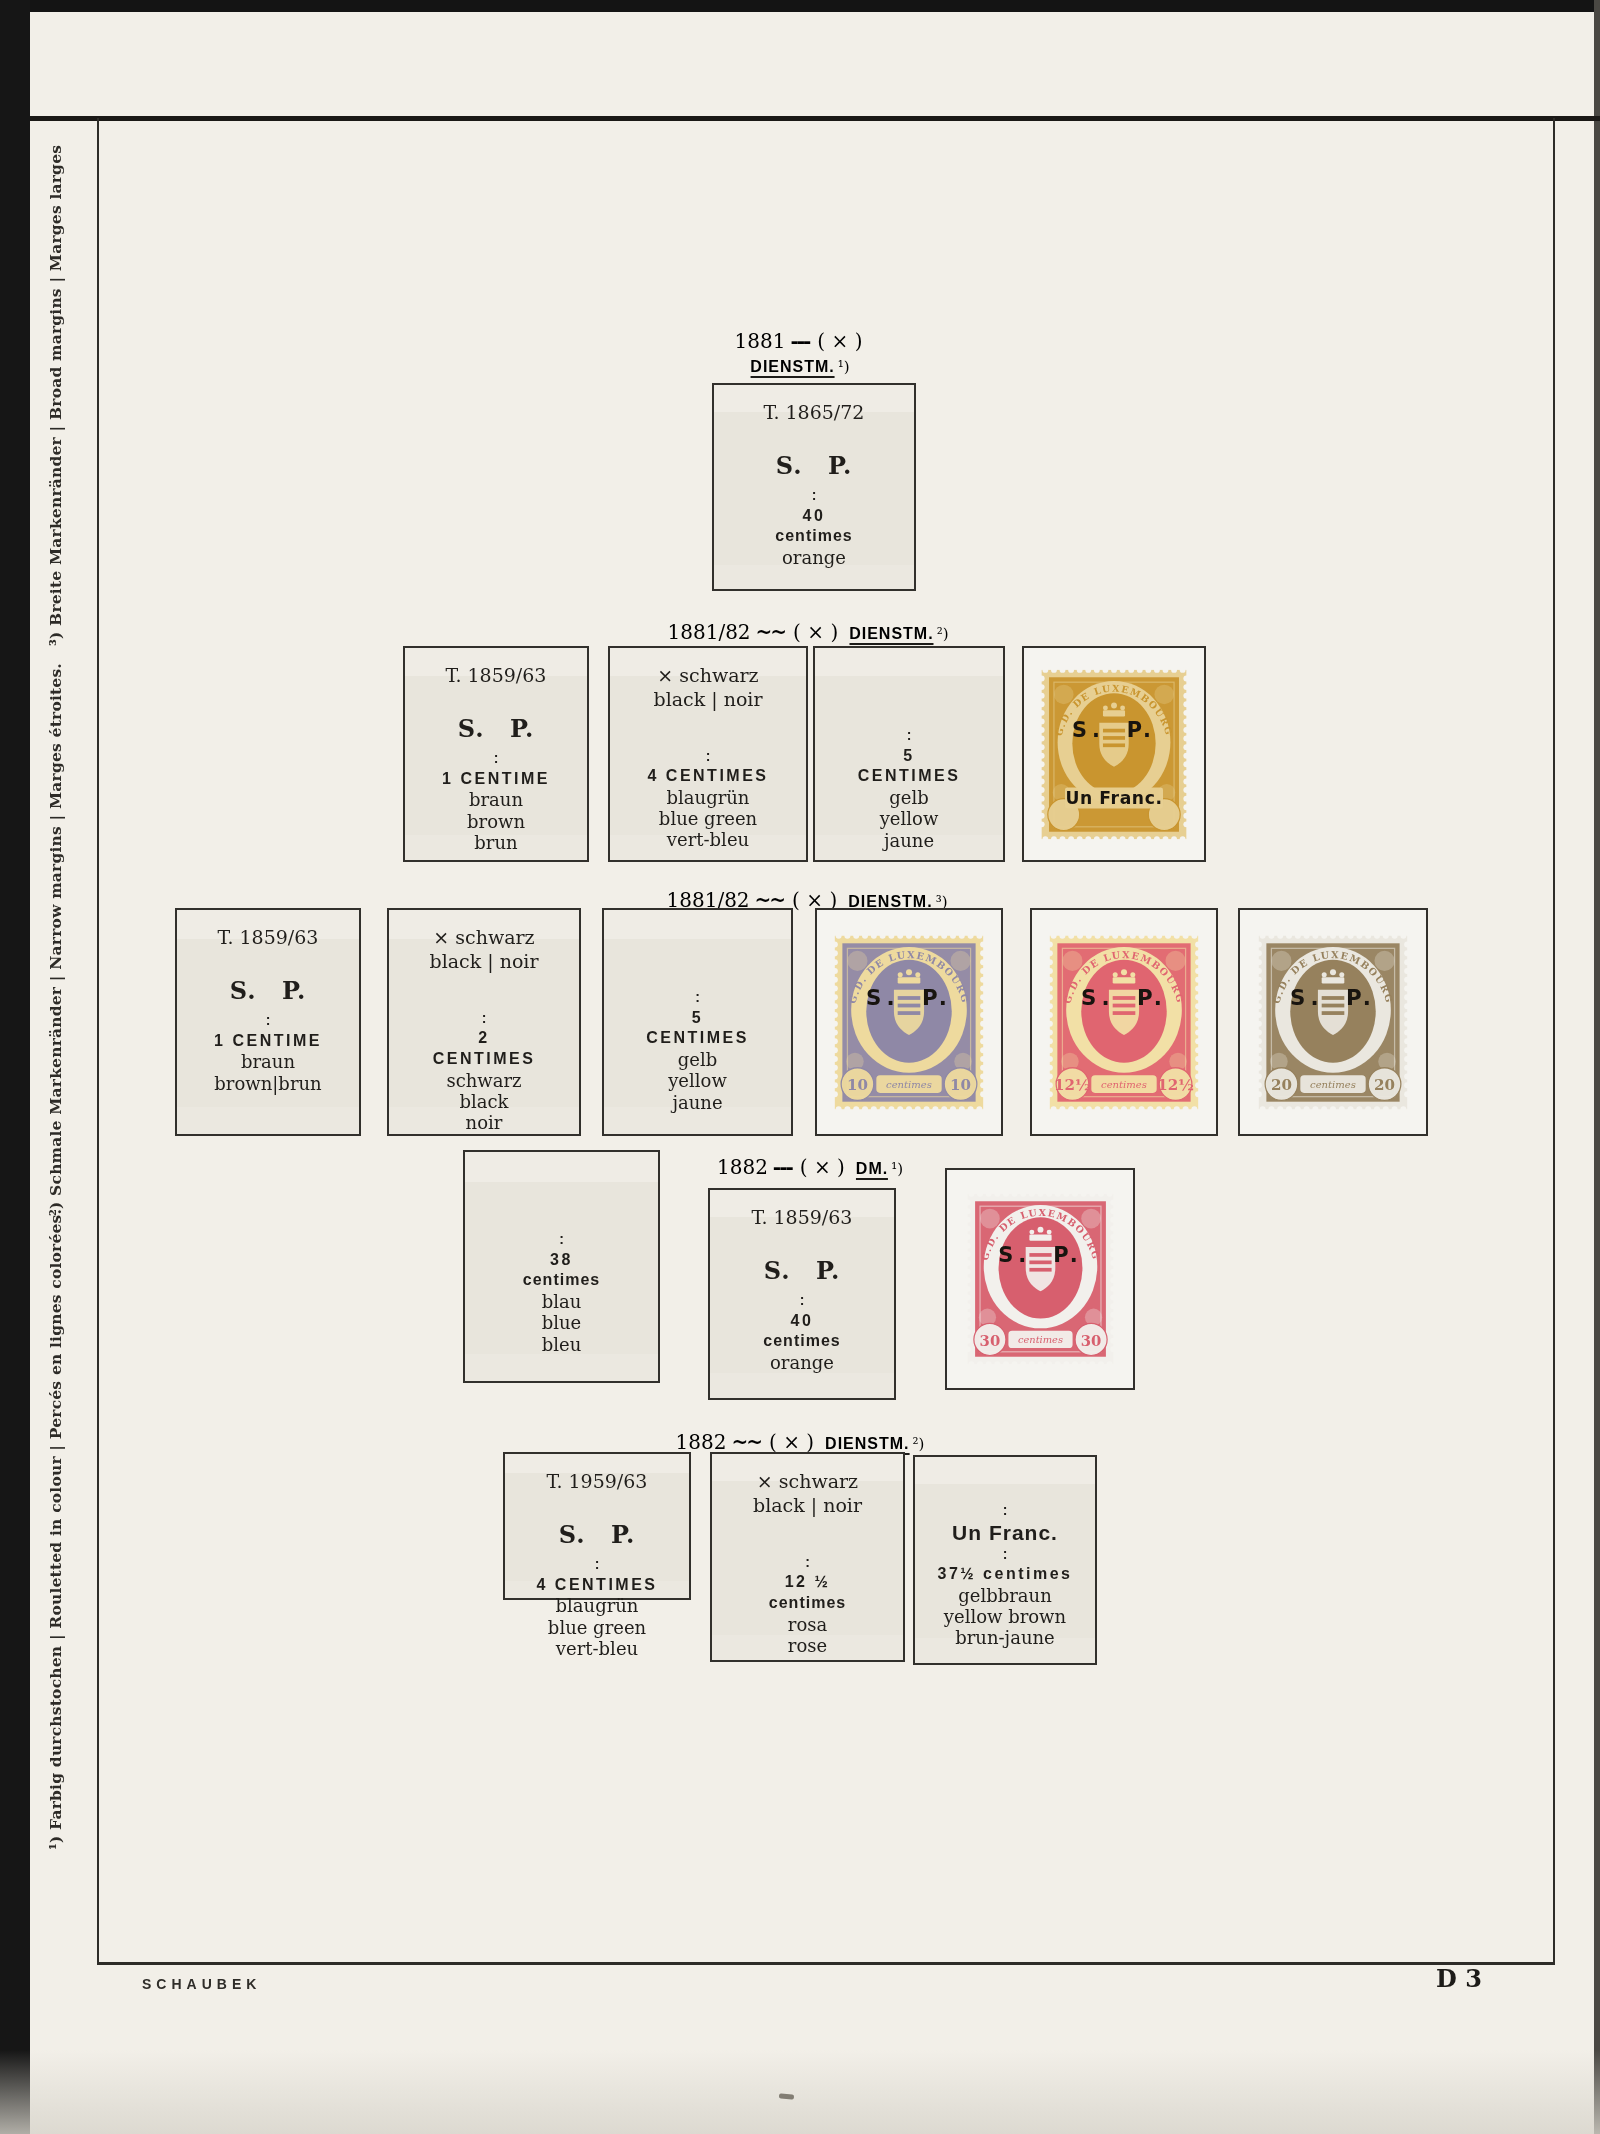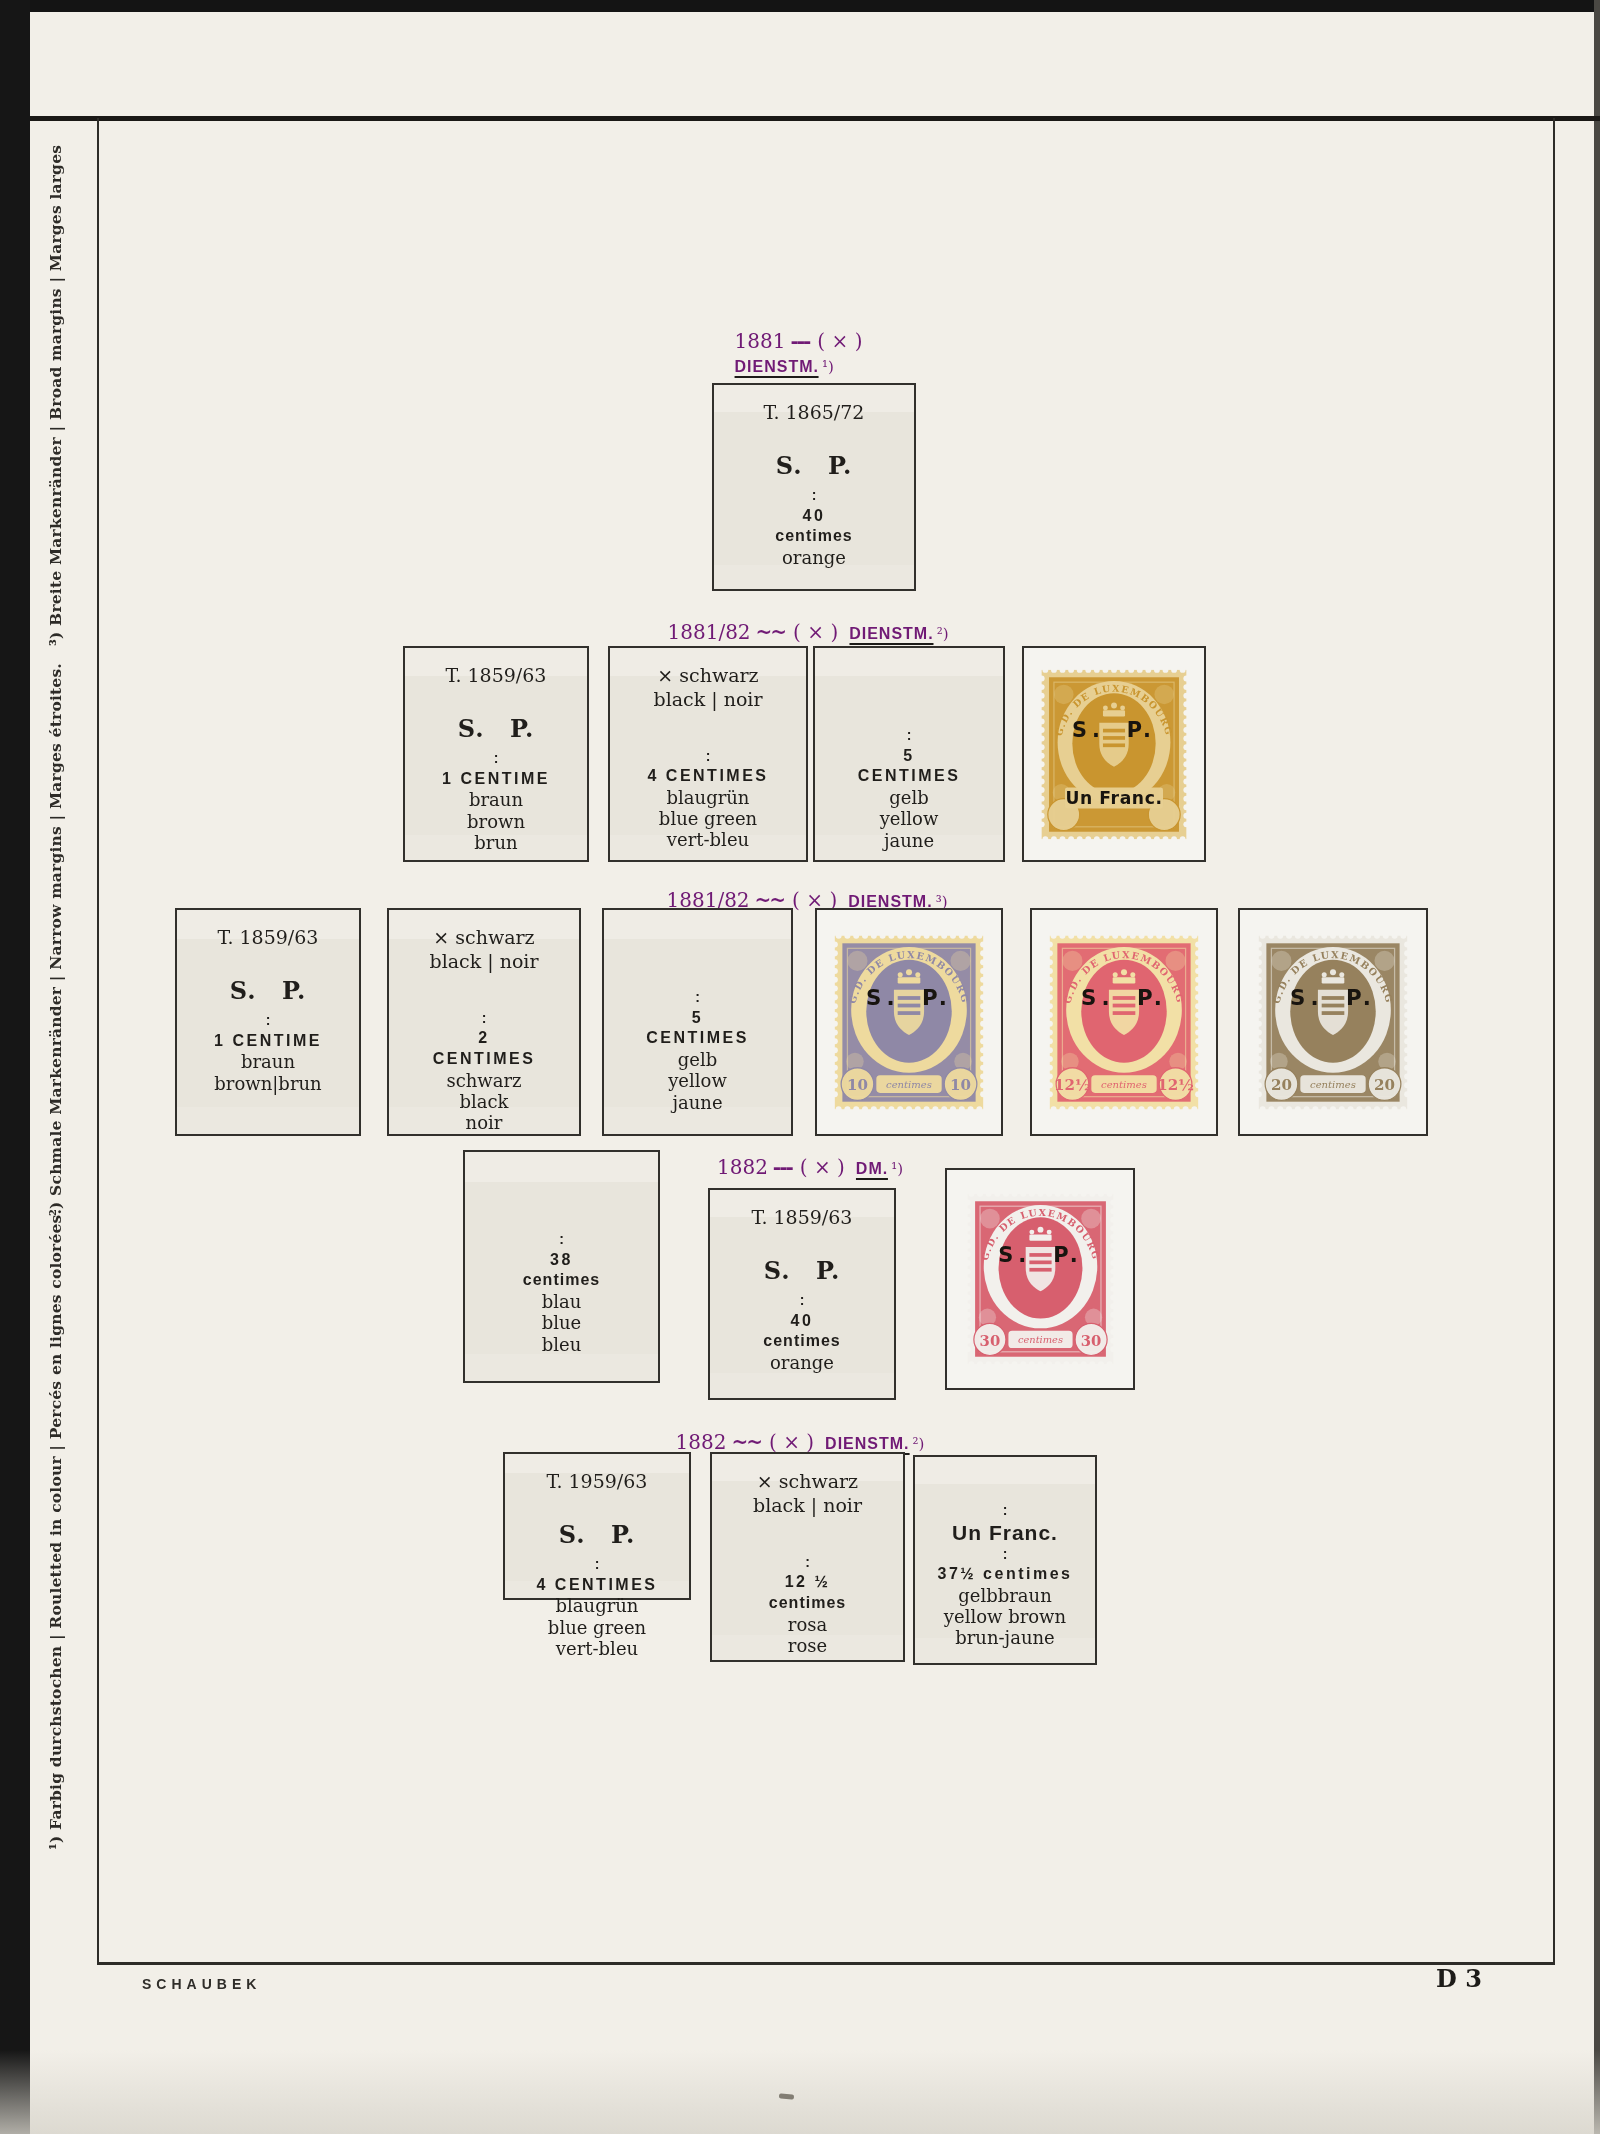--- a/index.html
+++ b/index.html
@@ -17,22 +17,22 @@
   .frame-top{left:30px;top:116px;width:1570px;height:5px;background:#1b1916;}
   .frame-rect{left:97px;top:118px;width:1454px;height:1844px;
         border-left:2px solid #2e2c28;border-right:2px solid #2e2c28;border-bottom:3px solid #2e2c28;}
   
   .title{left:800px;top:176px;transform:translateX(-50%);white-space:nowrap;
         font:700 37px "Liberation Sans",sans-serif;letter-spacing:2px;color:#181613;margin:0;}
   
   .mnote{transform:rotate(-90deg);transform-origin:0 0;white-space:nowrap;
         font:700 15.5px "DejaVu Serif",serif;color:#2d2b27;letter-spacing:.2px;}
   
-  .sec-h{transform:translateX(-50%);text-align:left;white-space:nowrap;
-        font:400 20px "DejaVu Serif",serif;color:#701a75;}
+  .sec-h{transform:translateX(-50%);text-align:center;white-space:nowrap;
+        font:400 20px "DejaVu Serif",serif;color:#000000;}
   .sec-h .sep{font-weight:700;letter-spacing:-2px;margin:0 5px;}
   .sec-h .perf{margin:0 3px;}
   .h-label{font:700 16px "Liberation Sans",sans-serif;letter-spacing:1px;
         border-bottom:2px solid #1d1b18;padding-bottom:1px;margin-left:8px;}
   .h-note{font:400 15px "DejaVu Serif",serif;margin-left:3px;}
   
   .pbox{box-sizing:border-box;border:2px solid #32302c;text-align:center;padding-top:16px;
         background:linear-gradient(#efece5 0 13%,#e8e5dc 13% 88%,#ebe8e0 88%);}
   .pt-lg{padding-top:78px;}
   .pt-md{padding-top:44px;}

